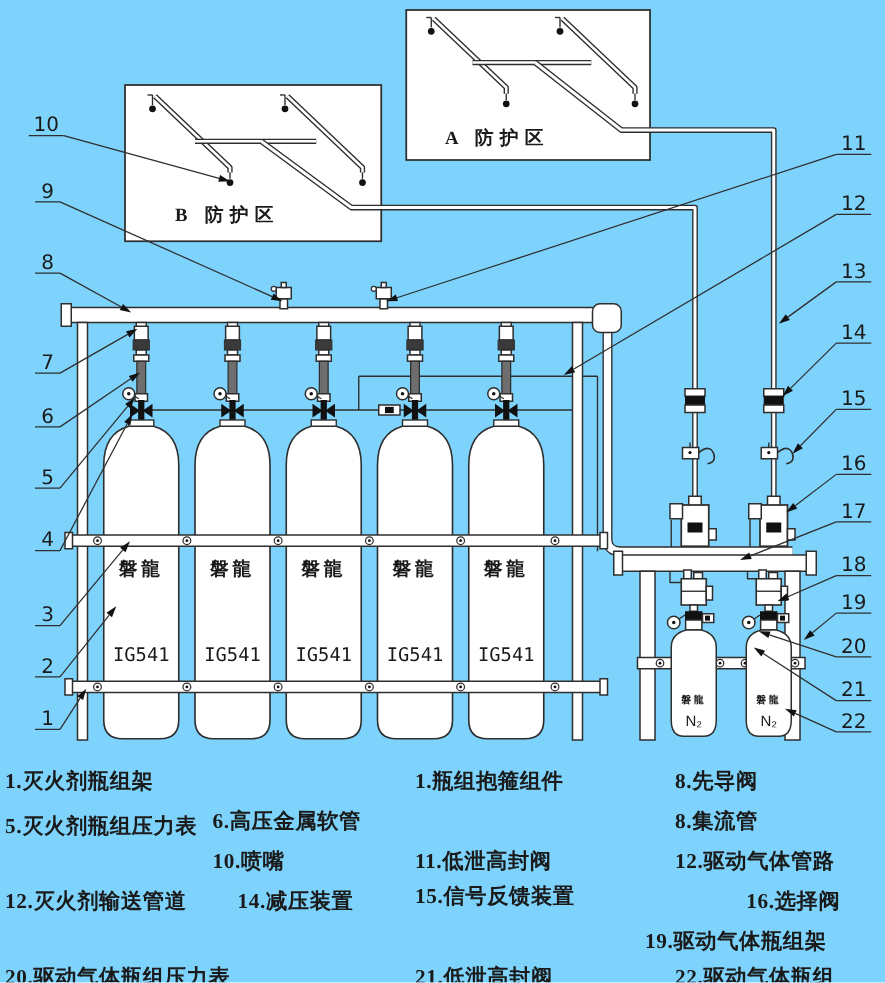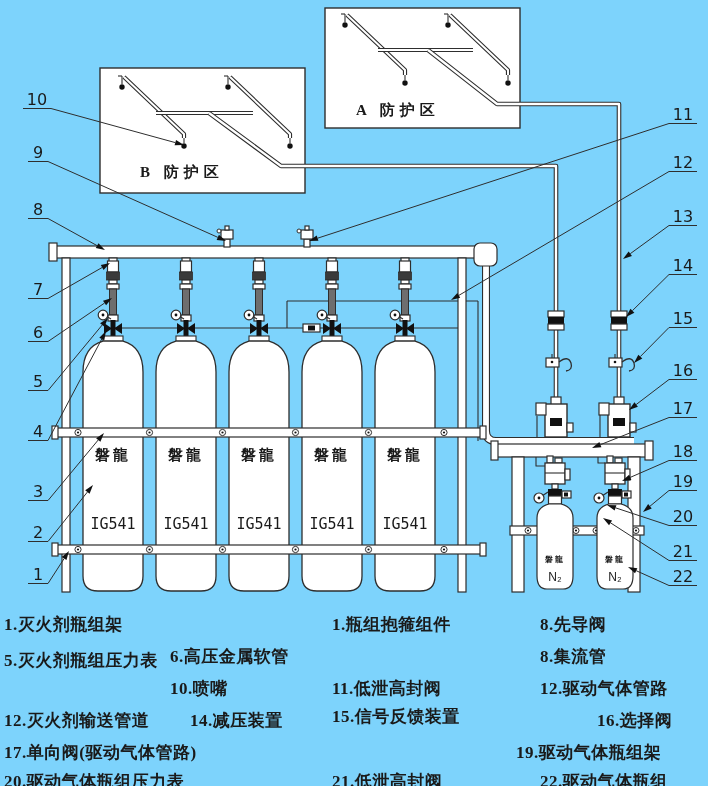--- a/index.html
+++ b/index.html
@@ -530,19 +530,18 @@
       <span class="legend-item" style="left: 4px; top: 649px;">5.灭火剂瓶组压力表</span>
       <span class="legend-item" style="left: 170px; top: 645px;">6.高压金属软管</span>
       <span class="legend-item" style="left: 540px; top: 645px;">8.集流管</span>
       <span class="legend-item" style="left: 170px; top: 677px;">10.喷嘴</span>
       <span class="legend-item" style="left: 332px; top: 677px;">11.低泄高封阀</span>
       <span class="legend-item" style="left: 540px; top: 677px;">12.驱动气体管路</span>
       <span class="legend-item" style="left: 4px; top: 709px;">12.灭火剂输送管道</span>
       <span class="legend-item" style="left: 170px; top: 709px; margin-left: 20px;">14.减压装置</span>
       <span class="legend-item" style="left: 332px; top: 705px;">15.信号反馈装置</span>
       <span class="legend-item" style="left: 568px; top: 709px; margin-left: 29px;">16.选择阀</span>
-      <span class="legend-item" style="left: 4px; top: 741px;">17.单向阀(驱动气体管路)</span>
       <span class="legend-item" style="left: 516px; top: 741px;">19.驱动气体瓶组架</span>
       <span class="legend-item" style="left: 4px; top: 770px;">20.驱动气体瓶组压力表</span>
       <span class="legend-item" style="left: 332px; top: 770px;">21.低泄高封阀</span>
       <span class="legend-item" style="left: 540px; top: 770px;">22.驱动气体瓶组</span>
     </div>
 </div>
 
 </body></html>

